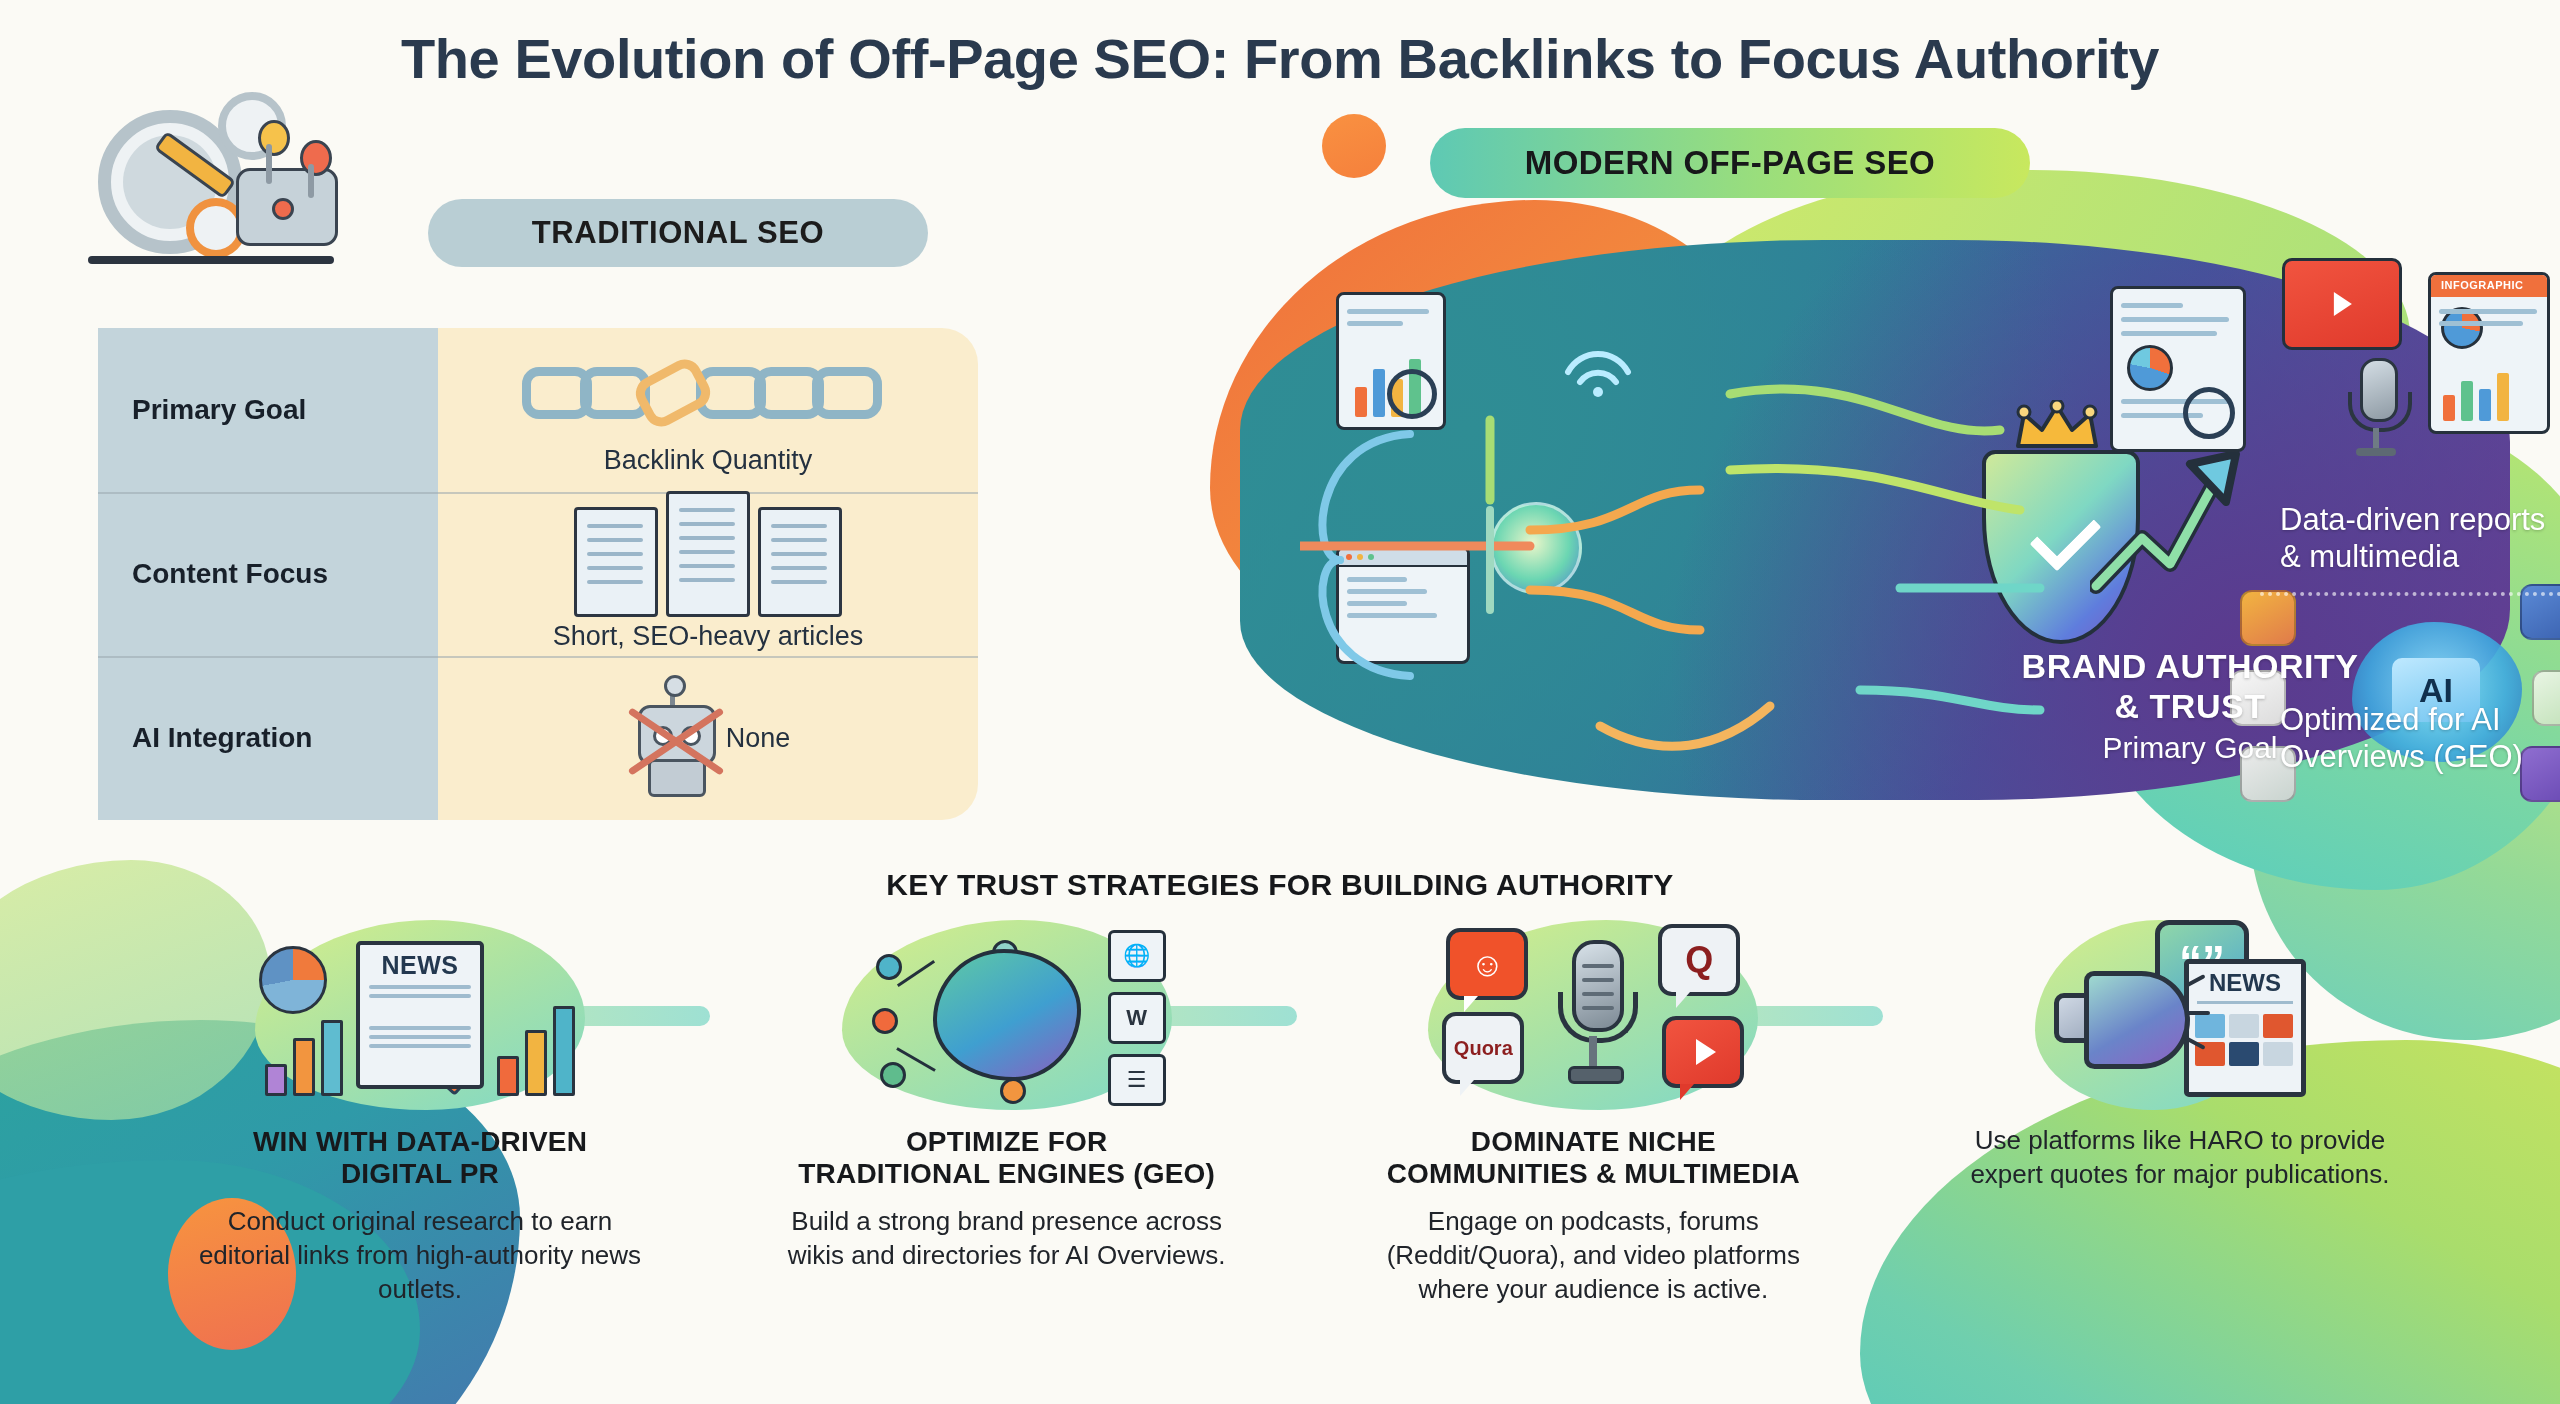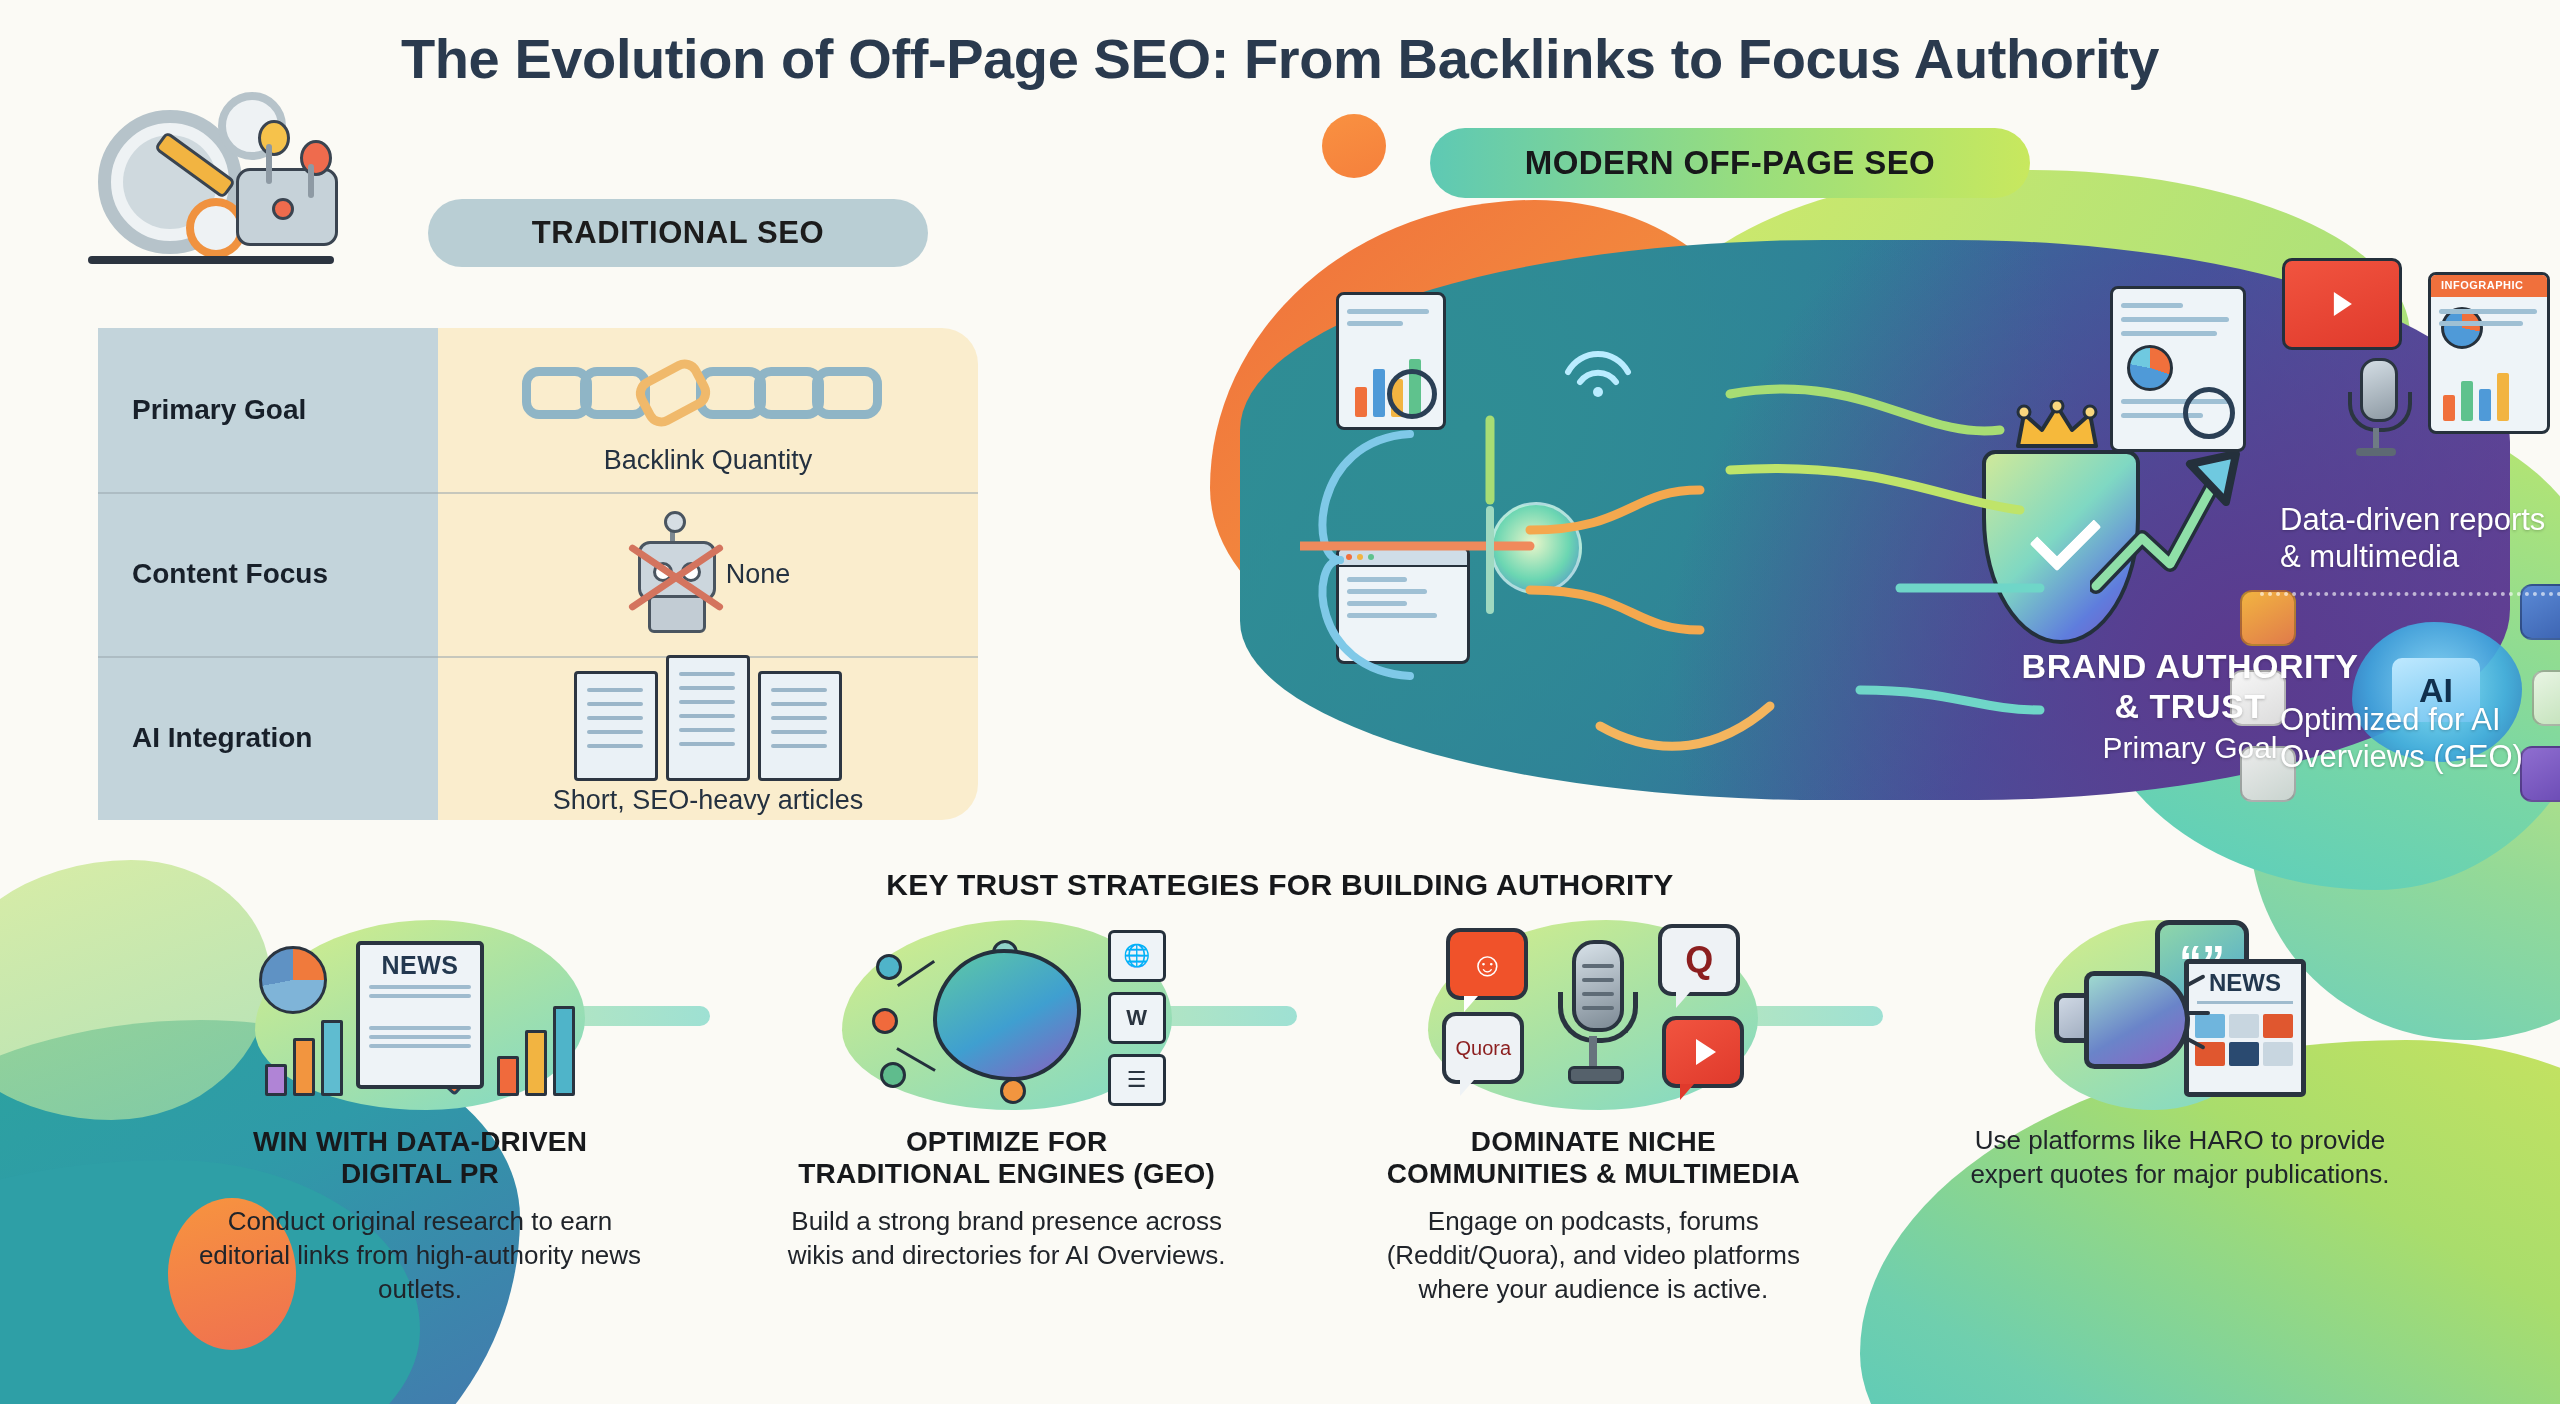--- a/index.html
+++ b/index.html
@@ -291,38 +291,20 @@
         <div class="trad-row">
           <div class="chain-art">
             <div class="chain-link"></div>
               <div class="chain-link"></div>
             <div class="chain-link hi"></div>
             <div class="chain-link"></div>
               <div class="chain-link"></div>
               <div class="chain-link"></div>
           </div>
           <span class="trad-val">Backlink Quantity</span>
-        </div>
-
-        <div class="trad-row trad-row-inline">
-          <div class="robot-art">
-            <div class="robot-ant">
-                <b></b>
-              </div>
-            <div class="robot-head">
-              <div class="robot-eye" style="left:12px;"></div>
-              <div class="robot-eye" style="right:12px;"></div>
-            </div>
-            <div class="robot-body"></div>
-            <div class="xmark">
-                <span></span>
-                <span></span>
-              </div>
-          </div>
-          <span class="trad-val">None</span>
         </div>
 
         <div class="trad-row">
           <div class="docs-art">
             <div class="doc">
                 <i style="top:14px"></i>
                 <i style="top:28px"></i>
                 <i style="top:42px"></i>
                 <i style="top:56px"></i>
                 <i style="top:70px"></i>
@@ -338,20 +320,38 @@
             <div class="doc">
                 <i style="top:14px"></i>
                 <i style="top:28px"></i>
                 <i style="top:42px"></i>
                 <i style="top:56px"></i>
                 <i style="top:70px"></i>
               </div>
           </div>
           <span class="trad-val">Short, SEO-heavy articles</span>
         </div>
+
+        <div class="trad-row trad-row-inline">
+          <div class="robot-art">
+            <div class="robot-ant">
+                <b></b>
+              </div>
+            <div class="robot-head">
+              <div class="robot-eye" style="left:12px;"></div>
+              <div class="robot-eye" style="right:12px;"></div>
+            </div>
+            <div class="robot-body"></div>
+            <div class="xmark">
+                <span></span>
+                <span></span>
+              </div>
+          </div>
+          <span class="trad-val">None</span>
+        </div>
       </div>
     </div>
   </div>
 
   <div id="modern-wrap">
     <div id="modern-blob-a"></div>
     <div id="modern-blob-b"></div>
     <div id="modern-blob-c"></div>
     <div id="orange-dot"></div>
 
@@ -542,21 +542,21 @@
     </div>
 
     <div class="strategy">
       <div class="ribbon" style="left:330px;width:230px;"></div>
       <div class="strat-art">
         <div class="strat-blob"></div>
         <span class="bubble" style="left:18px;top:8px;background:#f0522a;color:#f0522a;font-size:34px;color:#fff;">
           <span style="color:#fff;">☺</span>
         </span>
         <span class="bubble" style="left:14px;top:92px;background:#eef2f5;color:#eef2f5;font-size:20px;">
-          <span style="color:#8c1f1f;font-weight:400;">Quora</span>
+          <span style="color:#8c1f1f;font-weight:700;">Quora</span>
         </span>
         <div class="mic2">
           <span class="cap">
               <i style="top:20px"></i>
               <i style="top:34px"></i>
               <i style="top:48px"></i>
               <i style="top:62px"></i>
             </span>
           <span class="arc"></span>
             <span class="stem"></span>

